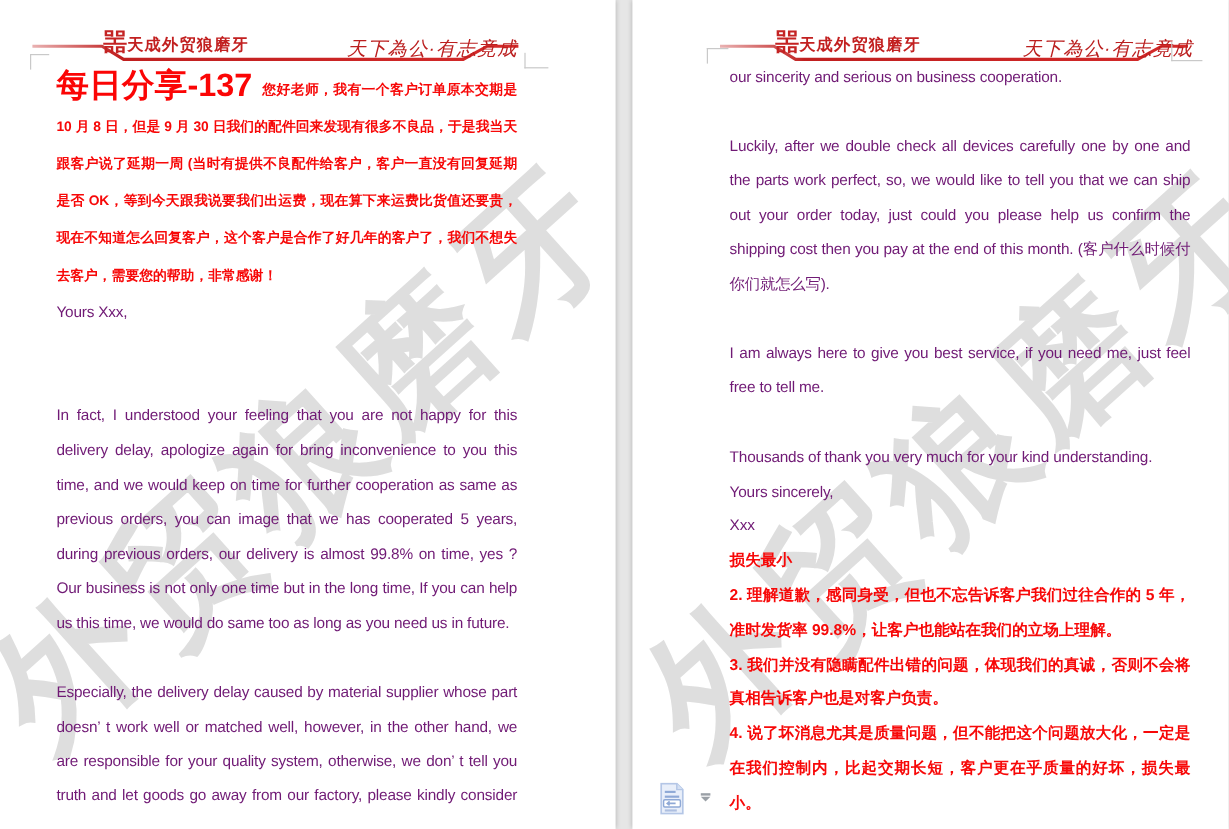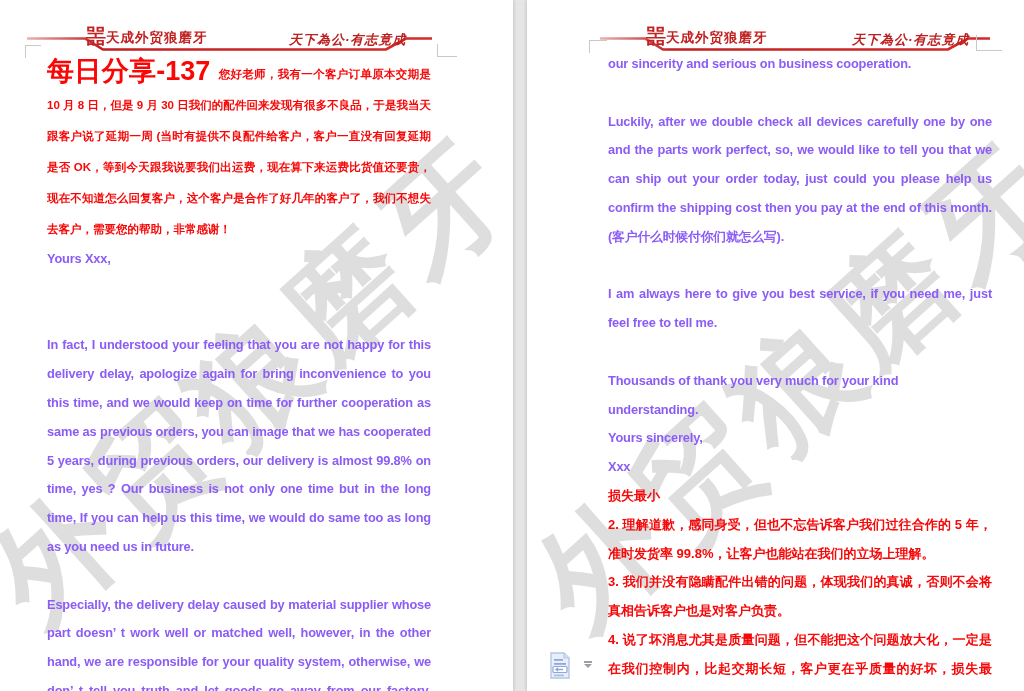--- a/index.html
+++ b/index.html
@@ -23,22 +23,22 @@
   .ribbon-svg { position:absolute; top:0; left:0; }
   .seal-logo {
     position:absolute; color:#c42323; font-size:20px; line-height:20px;
     letter-spacing:0; font-weight:700;
   }
   .brand-text {
     position:absolute; color:#c22020; font-size:13.5px; letter-spacing:1px;
     font-weight:700; white-space:nowrap;
   }
   .motto-text {
-    position:absolute; color:#bb1f1f; font-size:13px; letter-spacing:1px;
-    font-weight:700; font-style:italic; white-space:nowrap;
+    position:absolute; color:#bb1f1f; font-size:16px; letter-spacing:1px;
+    font-weight:400; font-style:italic; white-space:nowrap;
   }
 
   
   .crop { position:absolute; border:0 solid #c9c9c9; }
   .crop.tl { border-top-width:1.5px; border-left-width:1.5px; }
   .crop.tr { border-left-width:1.5px; border-bottom-width:1.5px; }
 
   
   .wm {
     position:absolute; white-space:nowrap; font-size:120px; font-weight:700;
@@ -47,22 +47,22 @@
   }
 
   
   .content { position:absolute; }
   .content-left  { left:47px; top:56px; width:384px; }
   .content-right { left:81px; top:50px; width:384px; }
 
   .blank { height:28.8px; }
 
   .en {
-    color:#8b5cf6; font-size:12.8px; letter-spacing:-.15px;
-    line-height:28.8px; font-weight:700;
+    color:#701a75; font-size:12.8px; letter-spacing:-.15px;
+    line-height:28.8px; font-weight:400;
   }
   .just { text-align:justify; }
   .stretch { text-align:justify; text-align-last:justify; }
 
   .cn-intro {
     color:#f70808; font-size:11.5px; line-height:31px;
     text-align:justify; font-weight:700;
   }
   .doc-title {
     color:#fb0505; font-size:27px; letter-spacing:0;

